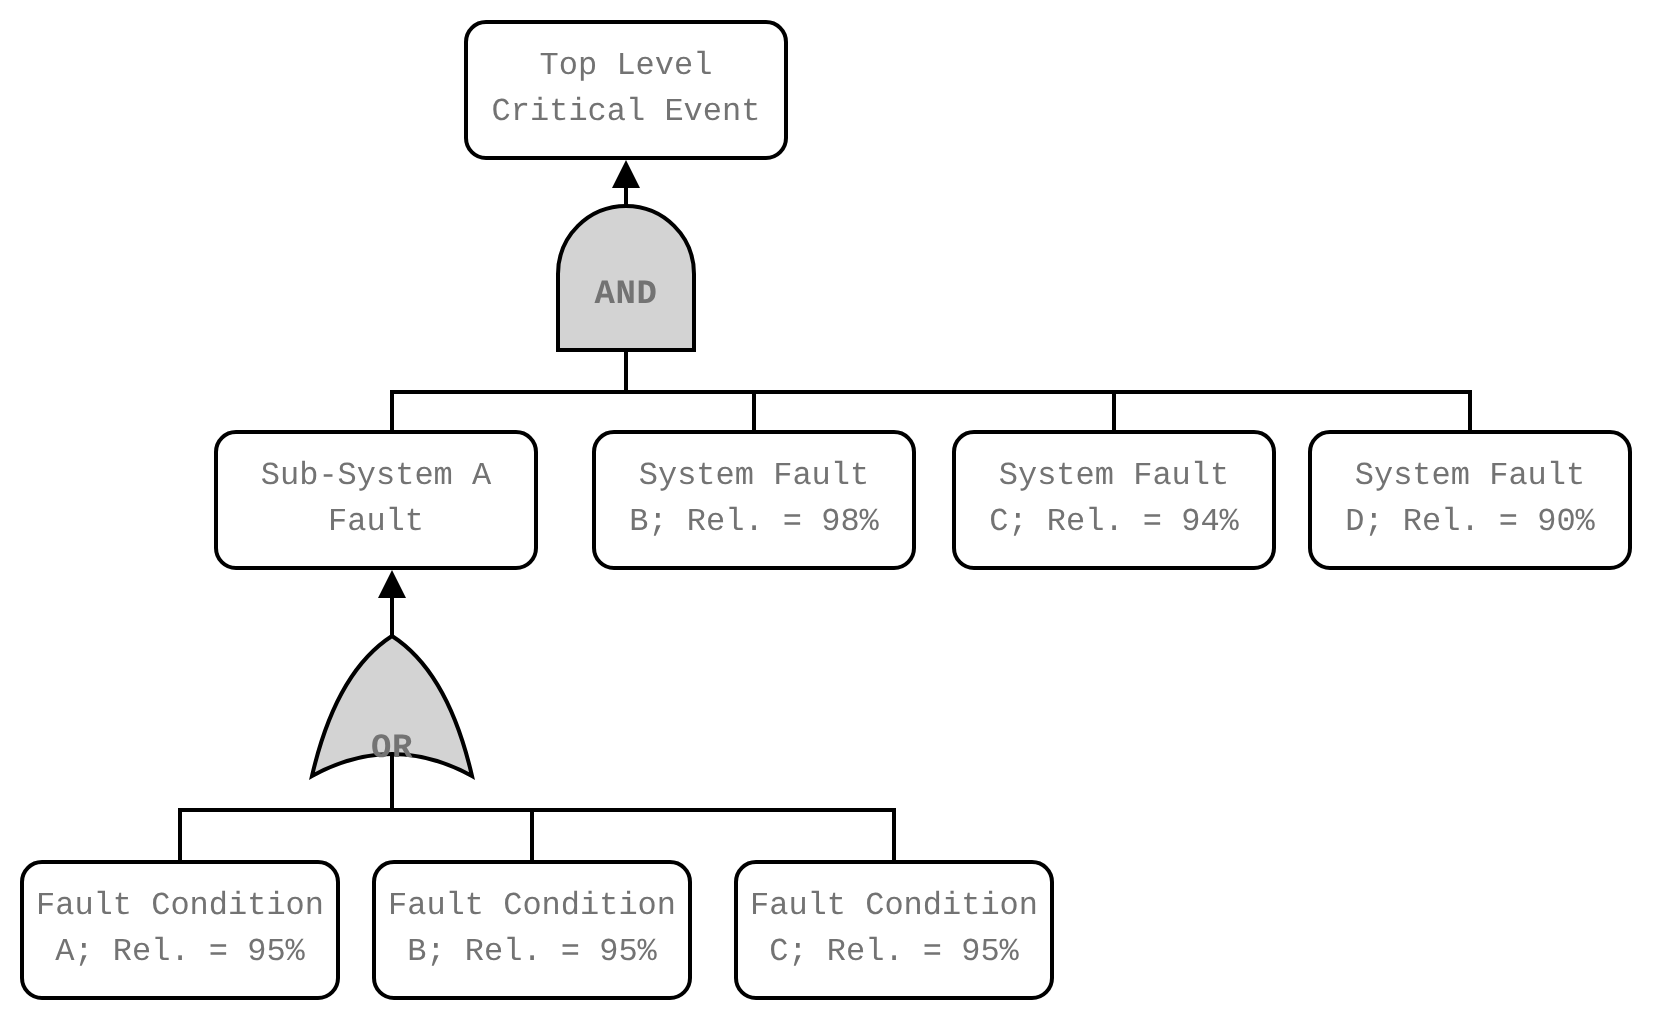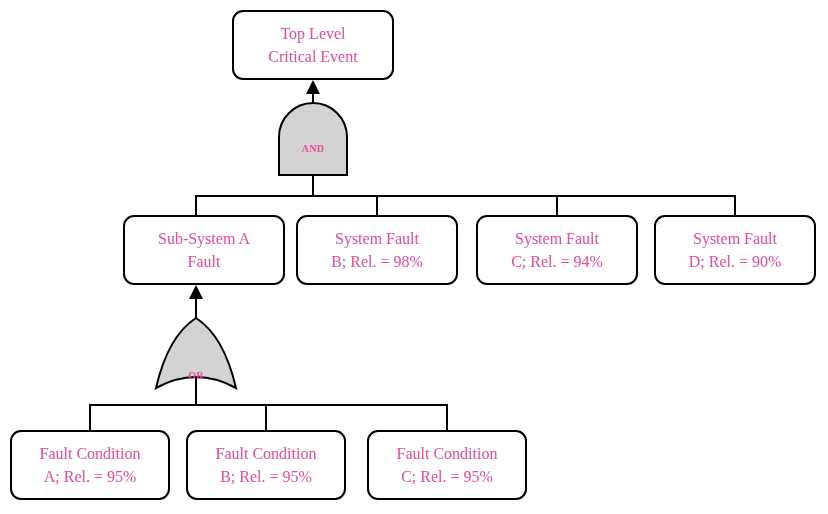--- a/index.html
+++ b/index.html
@@ -1,34 +1,34 @@
 <!DOCTYPE html>
 <html><head>
 <meta charset="utf-8">
 <style>
   html,body{margin:0;padding:0;background:#ffffff;}
   #canvas{
     position:relative;width:828px;height:507px;background:#ffffff;
-    font-family:Liberation Serif, serif;color:#ec4899;overflow:hidden;
+    font-family:Liberation Mono, monospace;color:#737373;overflow:hidden;
   }
   svg.wires{position:absolute;left:0;top:0;}
   .node{
     position:absolute;box-sizing:border-box;
     border:2px solid #000;border-radius:11px;background:#fff;
     display:flex;align-items:center;justify-content:center;
     text-align:center;font-size:16px;line-height:23px;
     white-space:pre-line;font-weight:500;
   }
   .gate-label{
-    position:absolute;font-weight:bold;font-size:10px;
+    position:absolute;font-weight:bold;font-size:17px;
     transform:translate(-50%,-50%);letter-spacing:.3px;
   }
   
   .n-top    {left:232px;top:10px; width:162px;height:70px;}
-  .n-sub-a  {left:123px;top:215px;width:162px;height:70px;text-align:center;}
+  .n-sub-a  {left:107px;top:215px;width:162px;height:70px;text-align:center;}
   .n-sys-b  {left:296px;top:215px;width:162px;height:70px;}
   .n-sys-c  {left:476px;top:215px;width:162px;height:70px;}
   .n-sys-d  {left:654px;top:215px;width:162px;height:70px;}
   .n-flt-a  {left:10px; top:430px;width:160px;height:70px;}
   .n-flt-b  {left:186px;top:430px;width:160px;height:70px;}
   .n-flt-c  {left:367px;top:430px;width:160px;height:70px;}
   .g-and{left:313px;top:148px;}
   .g-or {left:196px;top:375px;}
 </style>
 </head>

